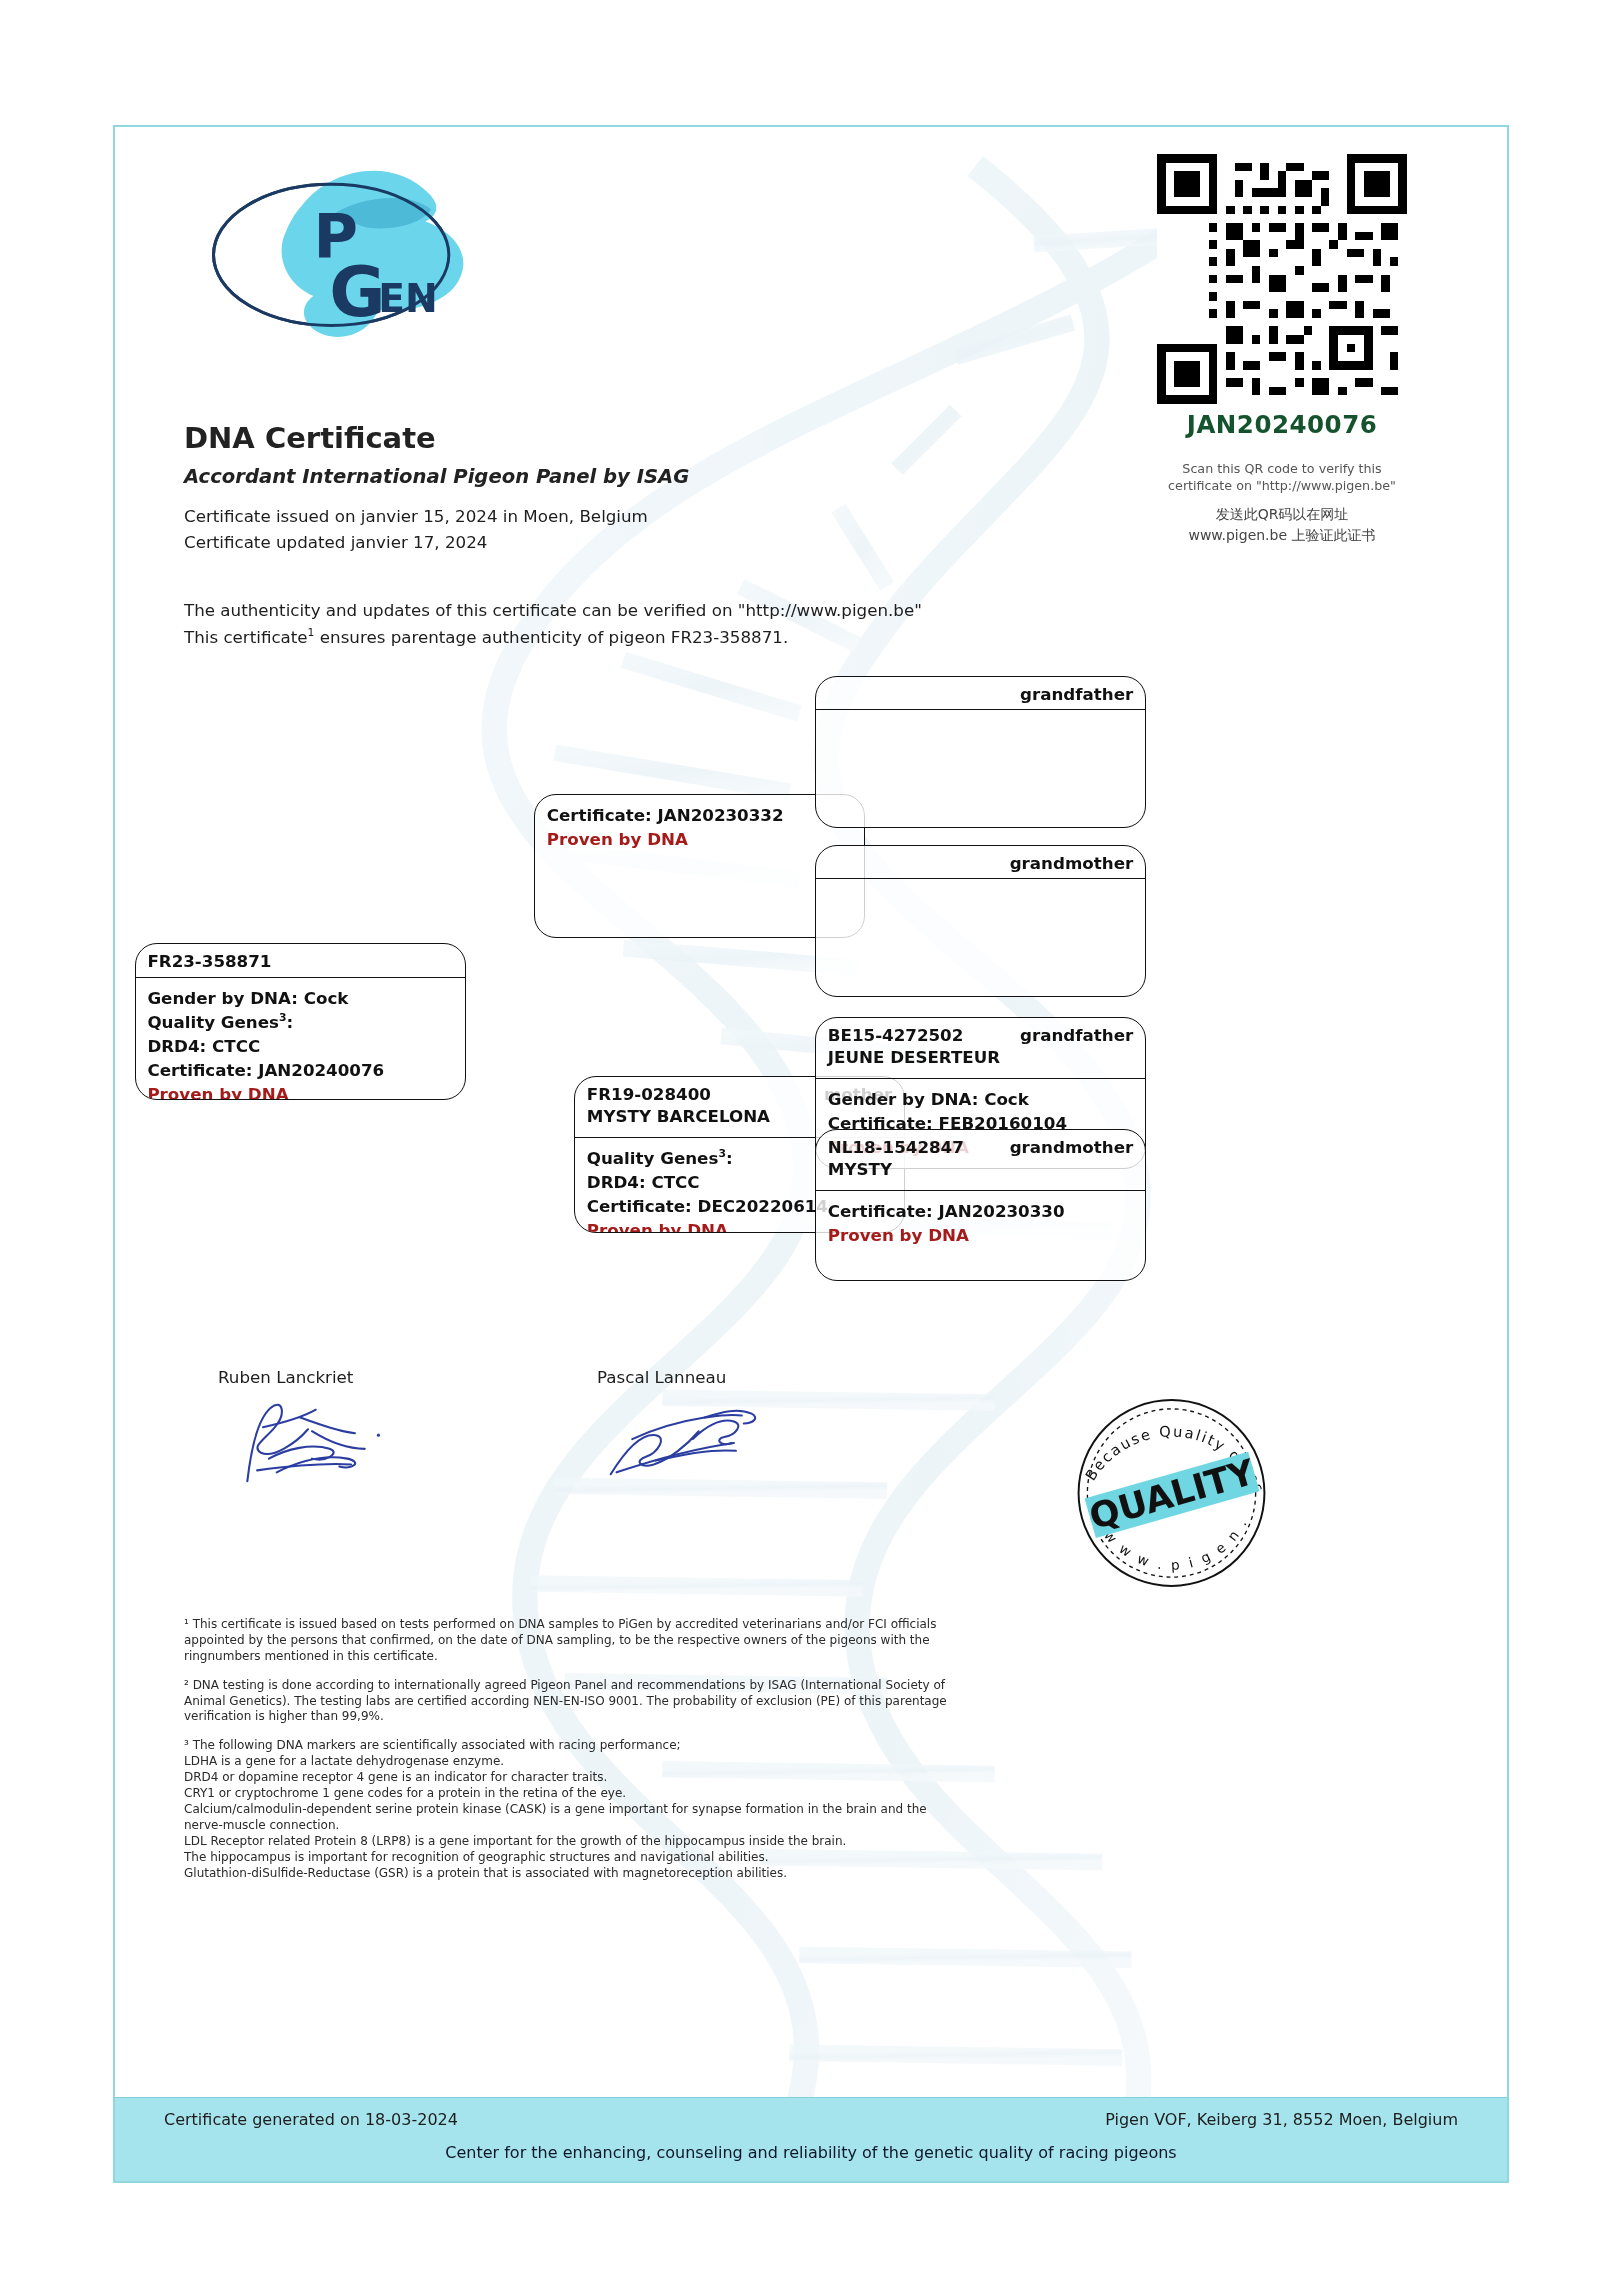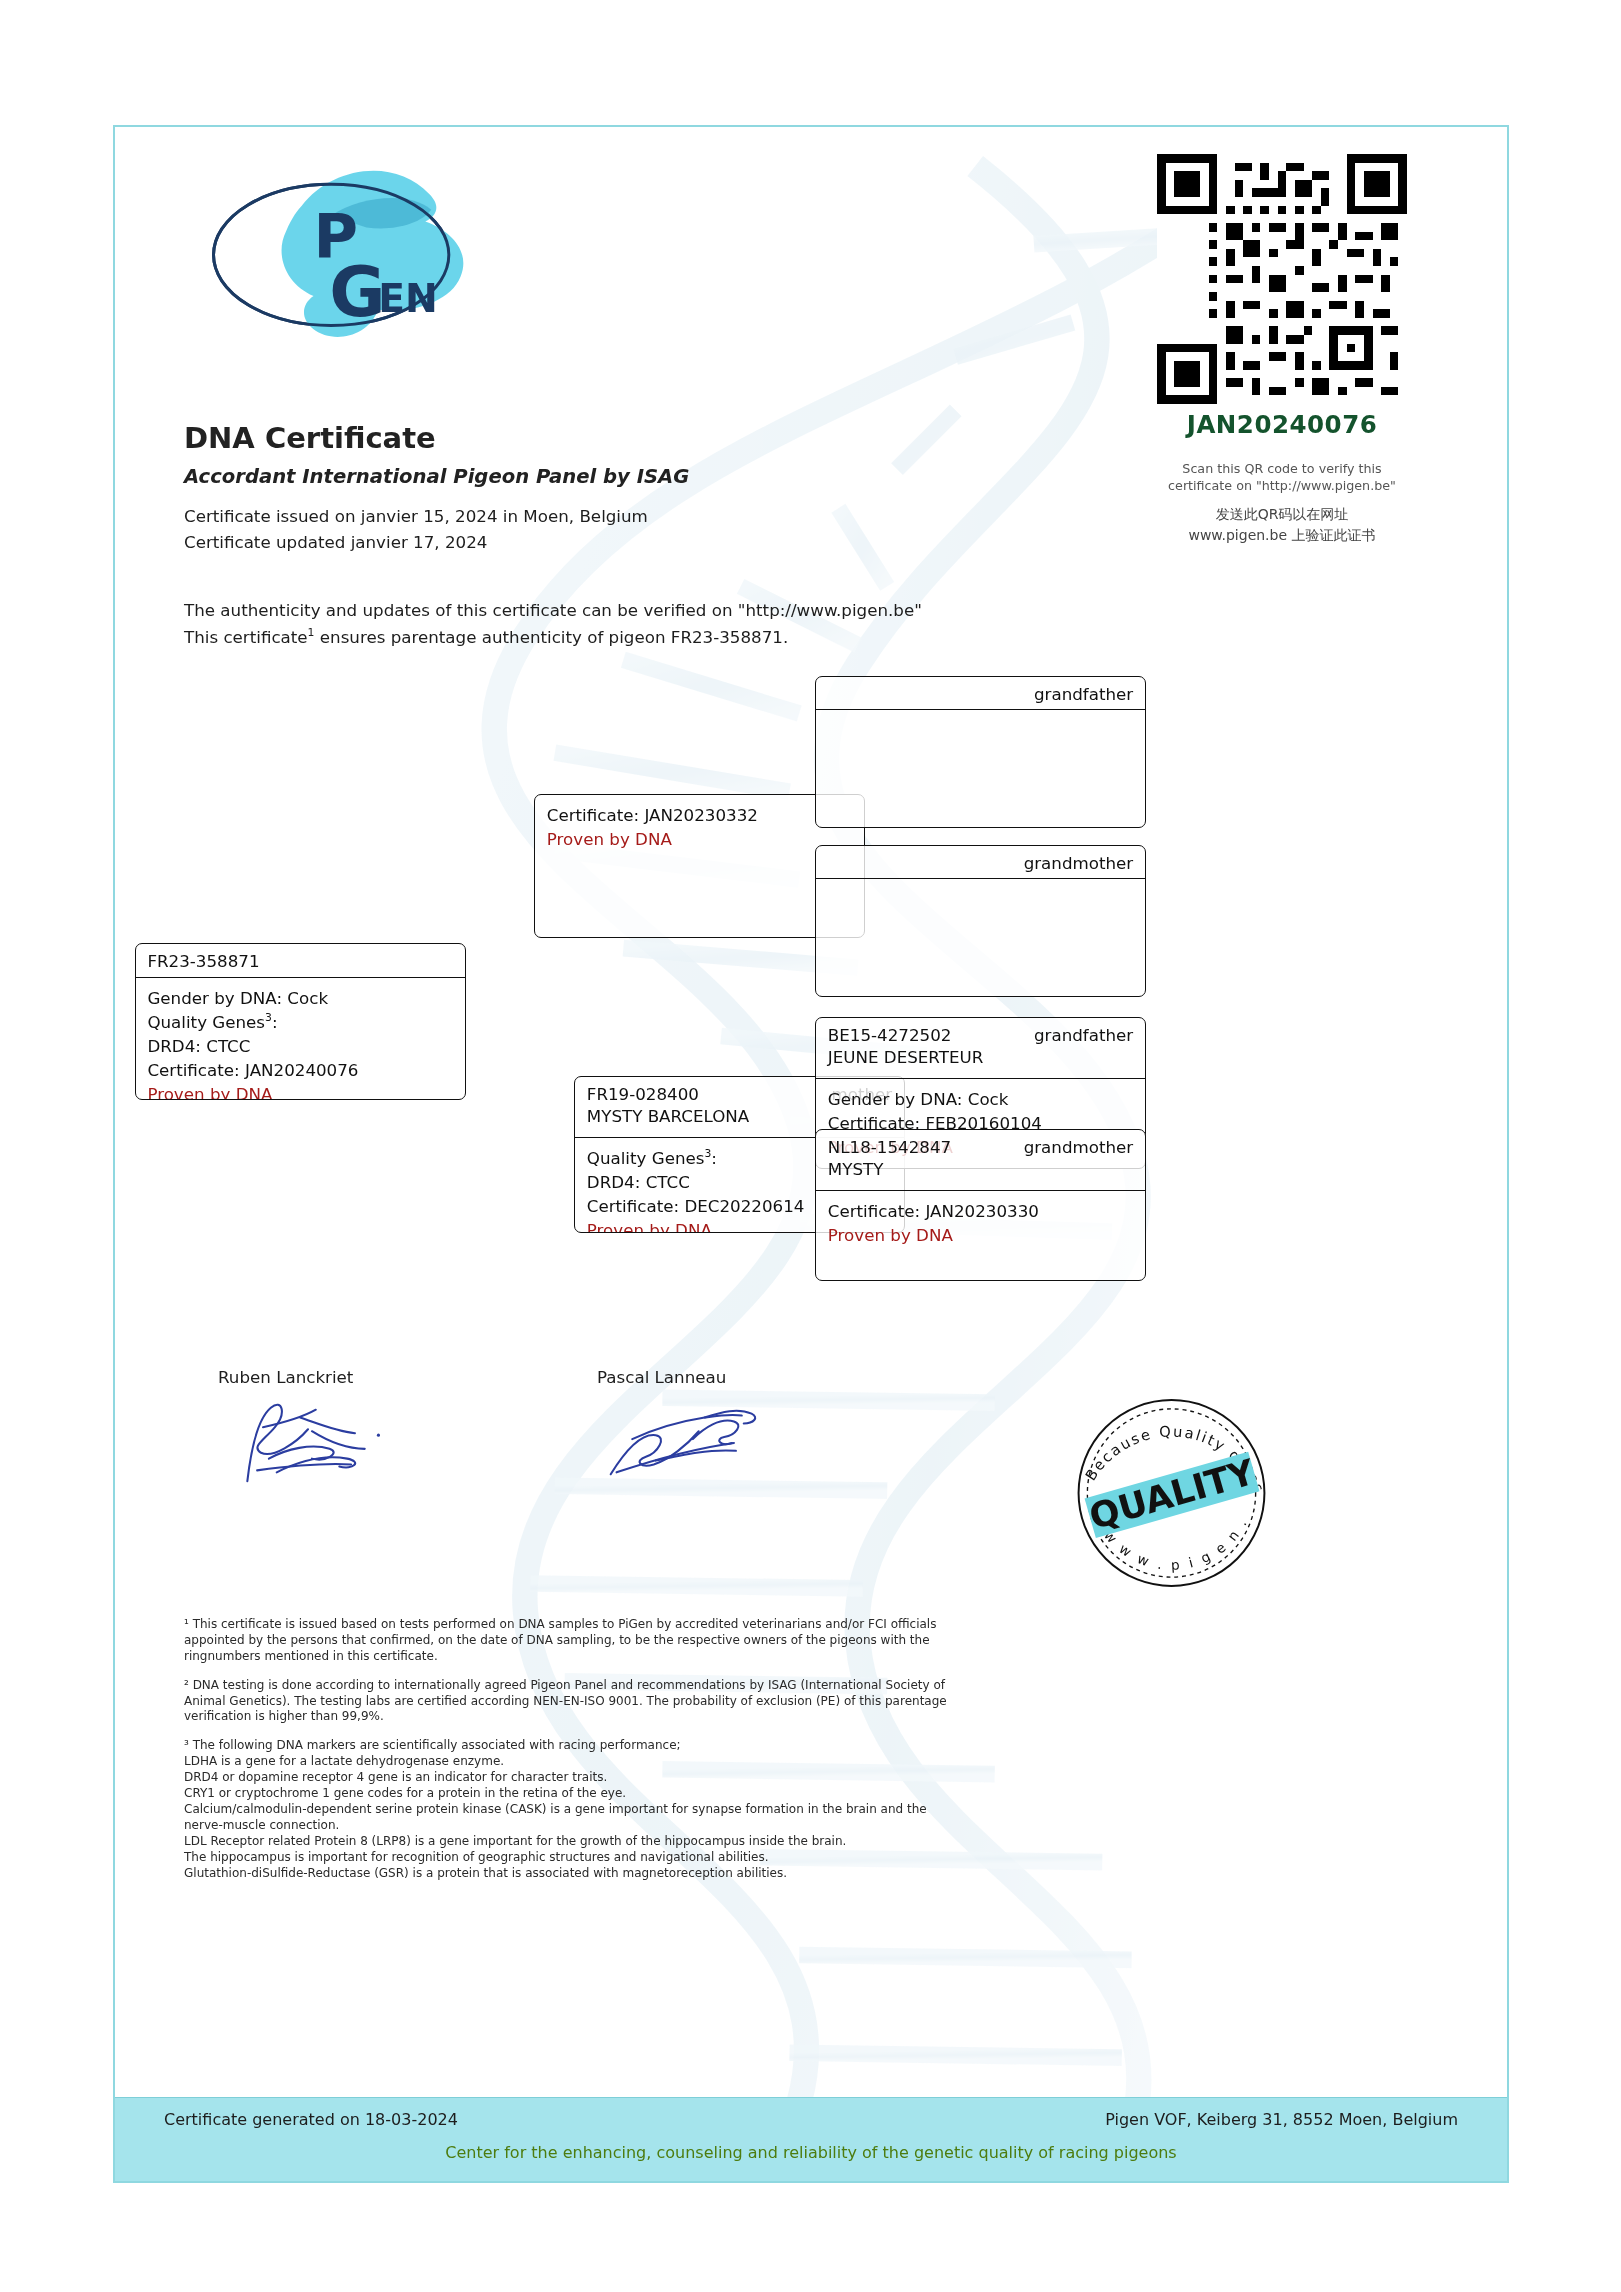--- a/index.html
+++ b/index.html
@@ -103,23 +103,24 @@
     font-size: 16.7px;
     line-height: 1.6;
     color: #1d1d1d;
   }
   .verify sup { font-size: 10.8px; }
 
   
   .box {
     position: absolute;
     border: 1.4px solid #111;
-    border-radius: 7px;
+    border-radius: 22px;
     background: rgba(255,255,255,0.80);
     overflow: hidden;
+    font-weight: bold;
   }
   .box-head {
     position: relative;
     padding: 6.9px 11.8px 5.9px 11.8px;
     border-bottom: 1.4px solid #111;
     min-height: 33px;
   }
   .box-head.tall { min-height: 61px; }
   .ring {
     font-size: 16.7px;
@@ -214,21 +215,21 @@
   .footer-right {
     position: absolute;
     right: 49px;
     top: 11.8px;
     font-size: 16px;
     color: #1d1d1d;
   }
   .footer-row2 {
     text-align: center;
     font-size: 16px;
-    color: #4d7c0f;
+    color: #0f172a;
     margin-top: 2px;
   }
 </style>
 </head>
 <body>
 
 <div class="page">
 
   <svg class="dna-watermark" viewBox="0 0 1424 2100" preserveAspectRatio="none">
     <defs>

